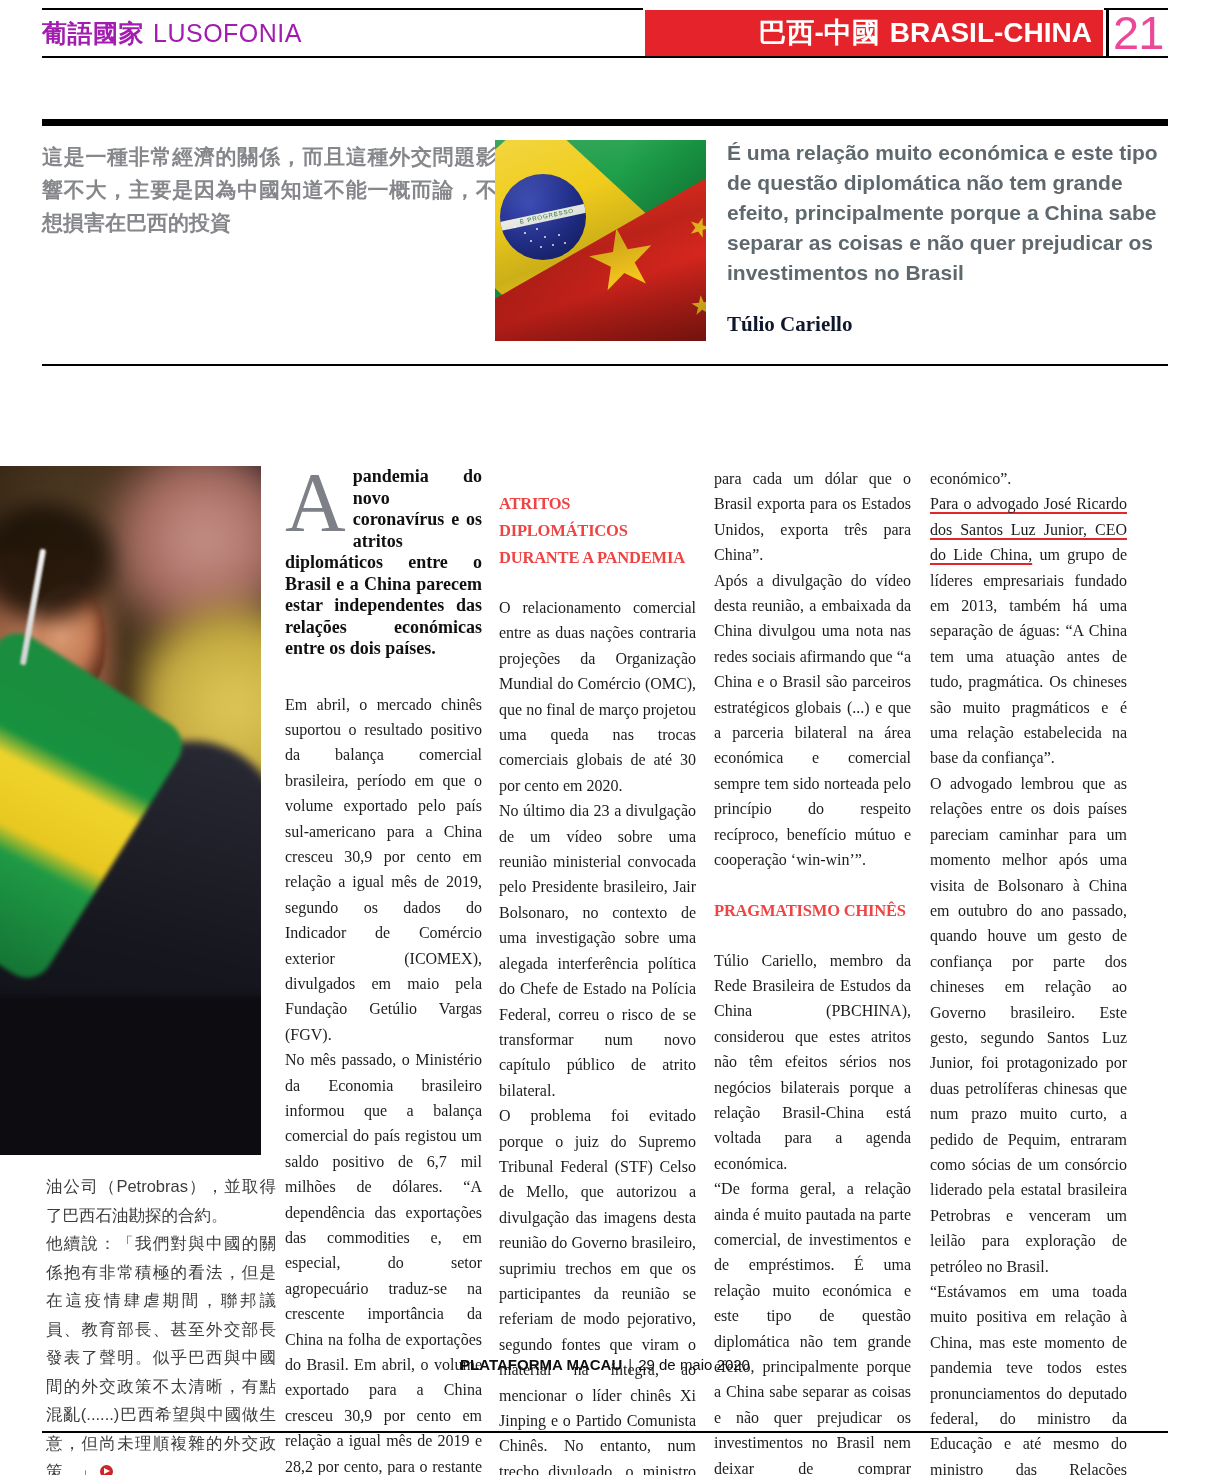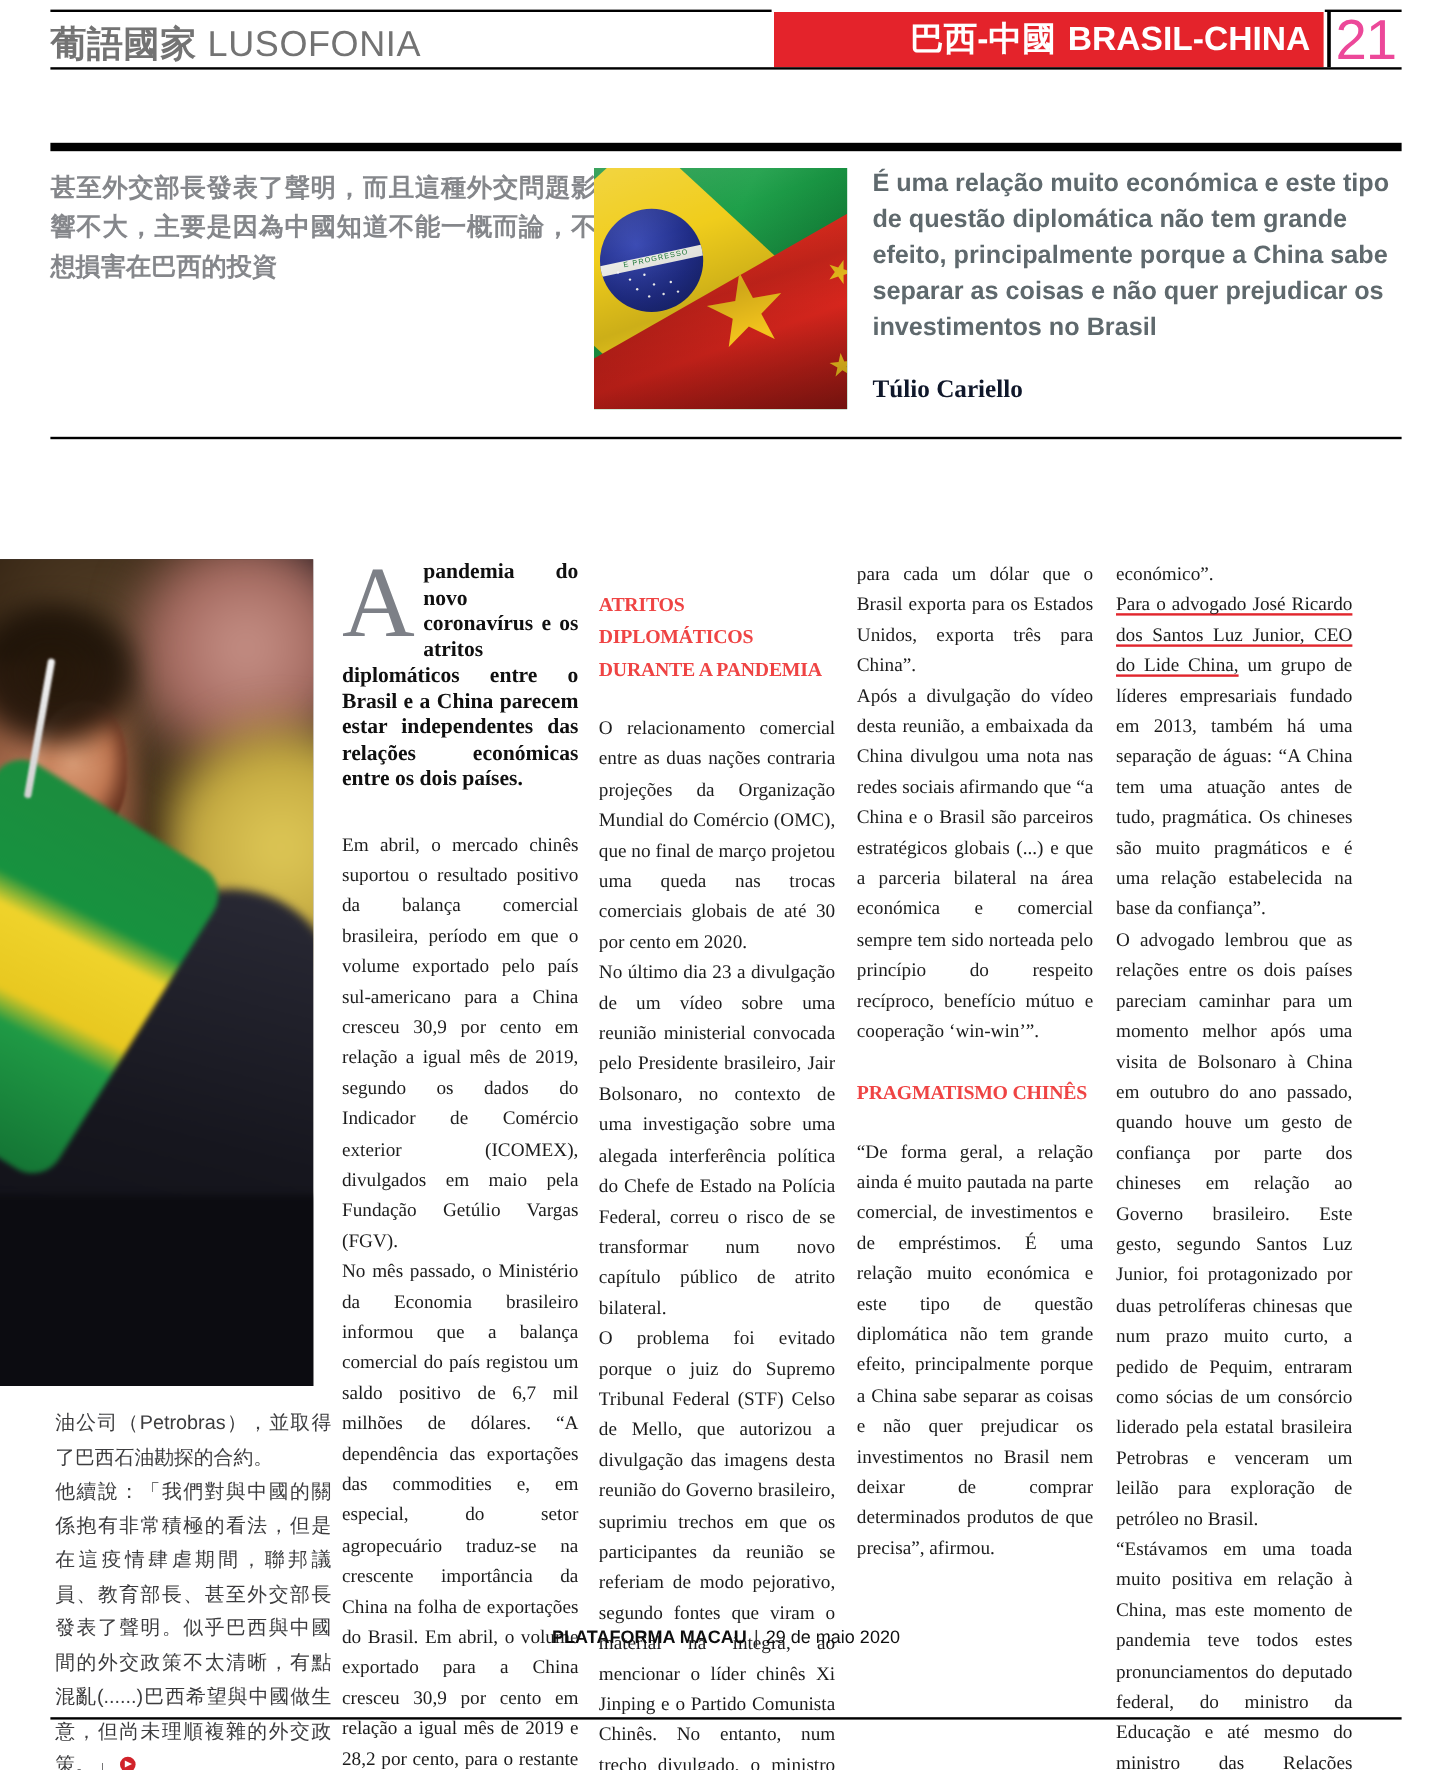--- a/index.html
+++ b/index.html
@@ -5,21 +5,21 @@
   html,body{margin:0;padding:0;background:#e9e9e9;}
   #page{position:relative;width:1211px;height:1475px;background:#ffffff;margin:0 auto;
         font-family:"Liberation Serif","DejaVu Serif",serif;overflow:hidden;}
 
   
   .rule{position:absolute;background:#000;}
   .rule-top-left{left:42px;top:8px;width:601px;height:2px;}
   .rule-top-right{left:1104px;top:8px;width:64px;height:2px;}
   .rule-header-bottom{left:42px;top:56px;width:1126px;height:2px;}
   .section-title{position:absolute;left:42px;top:17px;font-family:"Liberation Sans","DejaVu Sans",sans-serif;
-                 font-size:30px;color:#737373;letter-spacing:.5px;white-space:nowrap;}
+                 font-size:25px;color:#a21caf;letter-spacing:.5px;white-space:nowrap;}
   .section-title .cn{font-weight:700;margin-right:9px;}
   .banner{position:absolute;left:645px;top:10px;width:458px;height:46px;background:#e4232b;
           display:flex;align-items:center;justify-content:flex-end;padding-right:11px;box-sizing:border-box;
           font-family:"Liberation Sans","DejaVu Sans",sans-serif;color:#fff;font-weight:700;font-size:28px;white-space:nowrap;}
   .banner .cn{margin-right:10px;}
   .banner-vline{left:1106px;top:10px;width:3px;height:46px;}
   .pagenum{position:absolute;left:1113px;top:9px;width:55px;height:47px;
            font-family:"Liberation Sans","DejaVu Sans",sans-serif;font-weight:400;
            font-size:47px;line-height:47px;color:#ec4899;letter-spacing:-1px;}
 
@@ -127,21 +127,21 @@
   </div>
   <div class="banner">
     <span class="cn">巴西-中國</span>
       <span>BRASIL-CHINA</span>
   </div>
   <div class="rule banner-vline"></div>
   <div class="pagenum">21</div>
   <div class="rule rule-header-bottom"></div>
 
   <div class="rule bar-thick"></div>
-  <div class="cn-quote">甚至外交部長發表了聲明，而且這種外交問題影響不大，主要是因為中國知道不能一概而論，不想損害在巴西的投資</div>
+  <div class="cn-quote">這是一種非常經濟的關係，而且這種外交問題影響不大，主要是因為中國知道不能一概而論，不想損害在巴西的投資</div>
 
   <div class="flag">
     <div class="diamond"></div>
     <div class="globe">
       <div class="band">E PROGRESSO</div>
       <div class="stars"></div>
     </div>
     <div class="china">
       <span class="big-star">★</span>
       <span class="small-star-1">★</span>
@@ -178,20 +178,21 @@
     <h3>ATRITOS DIPLOMÁTICOS DURANTE A PANDEMIA</h3>
     <p>O relacionamento comercial entre as duas nações contraria projeções da Organização Mundial do Comércio (OMC), que no final de março projetou uma queda nas trocas comerciais globais de até 30 por cento em 2020.</p>
     <p>No último dia 23 a divulgação de um vídeo sobre uma reunião ministerial convocada pelo Presidente brasileiro, Jair Bolsonaro, no contexto de uma investigação sobre uma alegada interferência política do Chefe de Estado na Polícia Federal, correu o risco de se transformar num novo capítulo público de atrito bilateral.</p>
     <p>O problema foi evitado porque o juiz do Supremo Tribunal Federal (STF) Celso de Mello, que autorizou a divulgação das imagens desta reunião do Governo brasileiro, suprimiu trechos em que os participantes da reunião se referiam de modo pejorativo, segundo fontes que viram o material na íntegra, ao mencionar o líder chinês Xi Jinping e o Partido Comunista Chinês. No entanto, num trecho divulgado, o ministro da Economia do Brasil, Paulo Guedes, comentou: as exportações brasileiras continuam porque “a China é aquele cara que você sabe que você tem de aguentar. Para vocês terem uma ideia,</p>
   </div>
 
   <div class="col col-3">
     <p>para cada um dólar que o Brasil exporta para os Estados Unidos, exporta três para China”.</p>
     <p>Após a divulgação do vídeo desta reunião, a embaixada da China divulgou uma nota nas redes sociais afirmando que “a China e o Brasil são parceiros estratégicos globais (...) e que a parceria bilateral na área económica e comercial sempre tem sido norteada pelo princípio do respeito recíproco, benefício mútuo e cooperação ‘win-win’”.</p>
     <h3>PRAGMATISMO CHINÊS</h3>
+    <p>Túlio Cariello, membro da Rede Brasileira de Estudos da China (PBCHINA), considerou que estes atritos não têm efeitos sérios nos negócios bilaterais porque a relação Brasil-China está voltada para a agenda económica.</p>
     <p>“De forma geral, a relação ainda é muito pautada na parte comercial, de investimentos e de empréstimos. É uma relação muito económica e este tipo de questão diplomática não tem grande efeito, principalmente porque a China sabe separar as coisas e não quer prejudicar os investimentos no Brasil nem deixar de comprar determinados produtos de que precisa”, afirmou.</p>
 
   </div>
 
   <div class="col col-4">
     <p>económico”.</p>
     <p><span class="ul-red">Para o advogado José Ricardo dos Santos Luz Junior, CEO do Lide China,</span><span> um grupo de líderes empresariais fundado em 2013, também há uma separação de águas: “A China tem uma atuação antes de tudo, pragmática. Os chineses são muito pragmáticos e é uma relação estabelecida na base da confiança”.</span></p>
     <p>O advogado lembrou que as relações entre os dois países pareciam caminhar para um momento melhor após uma visita de Bolsonaro à China em outubro do ano passado, quando houve um gesto de confiança por parte dos chineses em relação ao Governo brasileiro. Este gesto, segundo Santos Luz Junior, foi protagonizado por duas petrolíferas chinesas que num prazo muito curto, a pedido de Pequim, entraram como sócias de um consórcio liderado pela estatal brasileira Petrobras e venceram um leilão para exploração de petróleo no Brasil.</p>
     <p><span>“Estávamos em uma toada muito positiva em relação à China, mas este momento de pandemia teve todos estes pronunciamentos do deputado federal, do ministro da Educação e até mesmo do ministro das Relações Exteriores. Parece que a política externa brasileira em relação à China não está clara, está muito confusa (...) O Brasil quer fazer negócio com a China, mas não entende quais são meandros da política externa”, avaliou o advogado.</span></p>
   </div>

